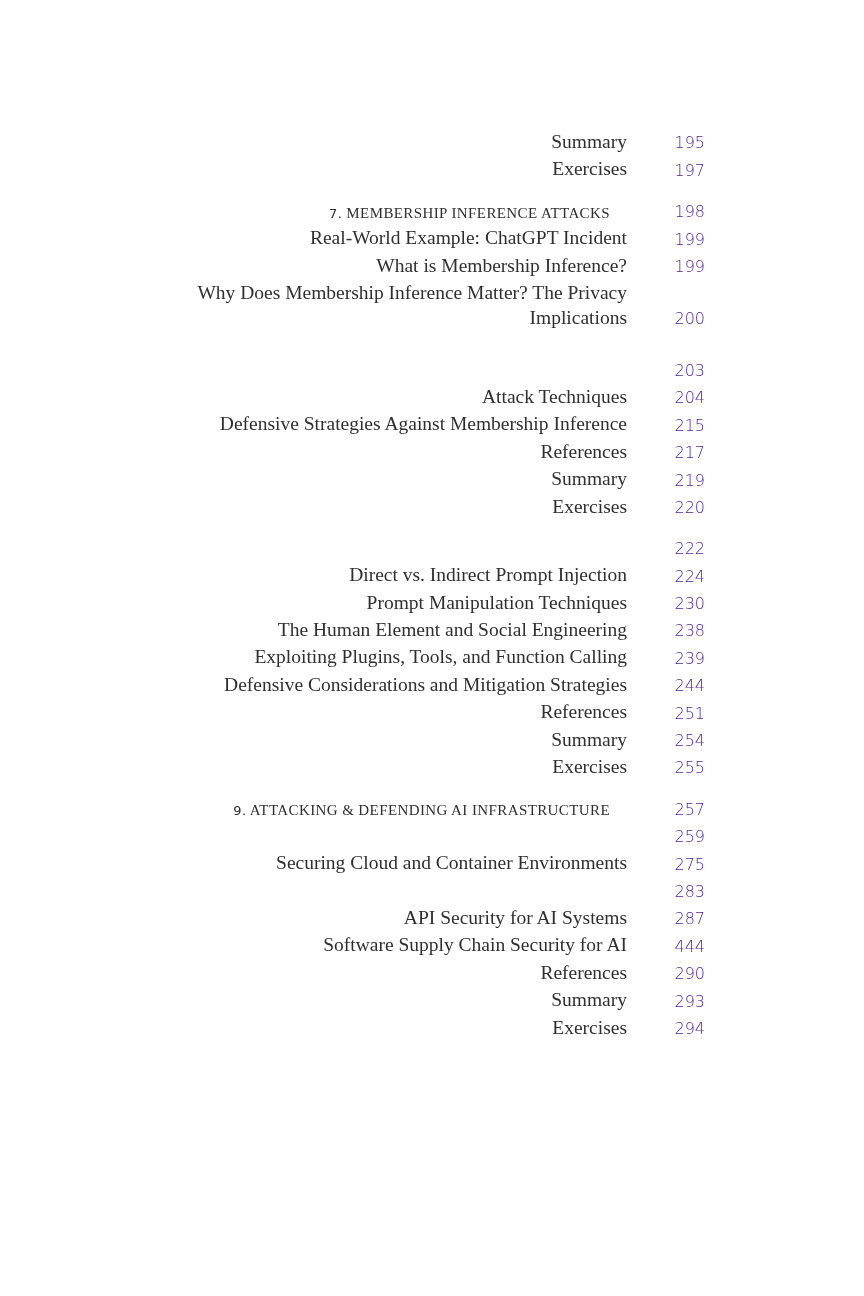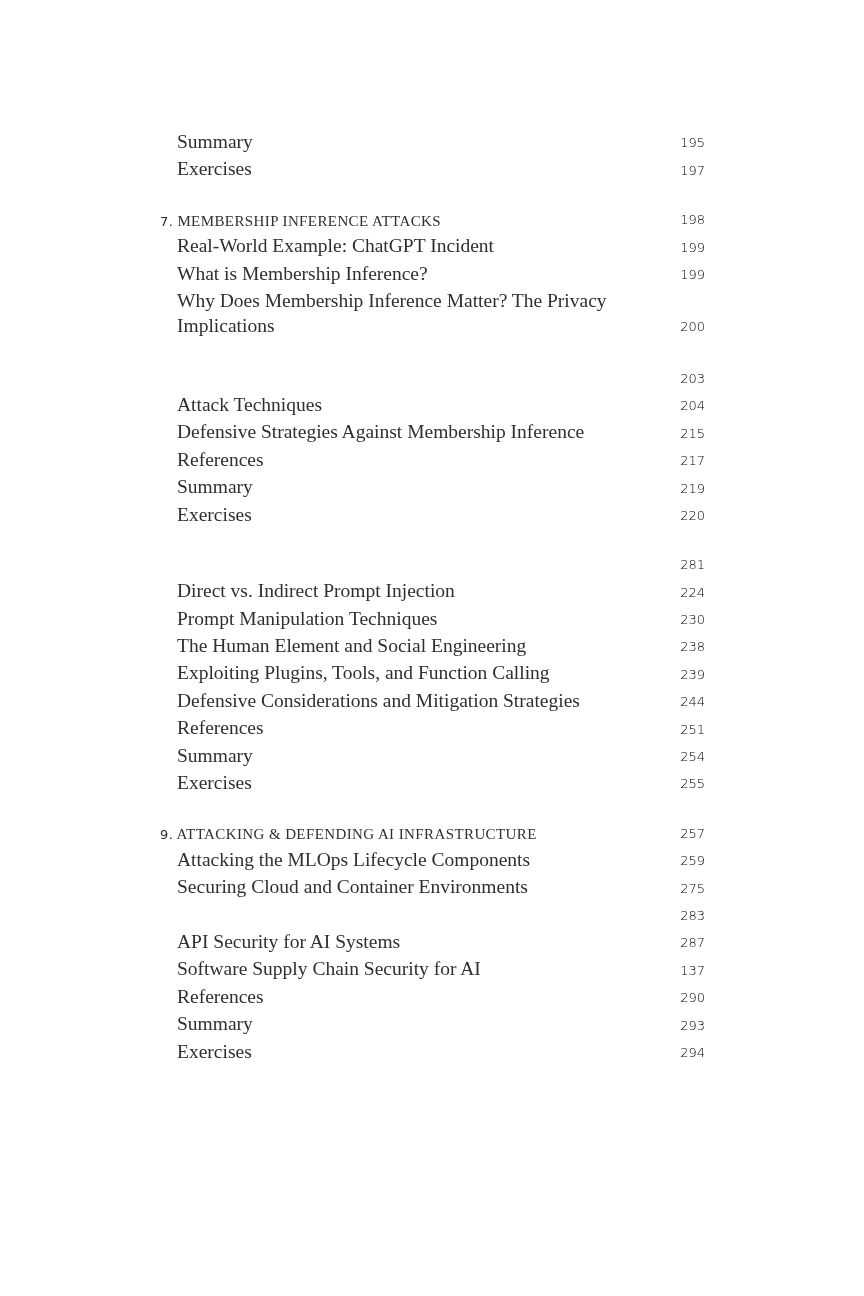--- a/index.html
+++ b/index.html
@@ -1,30 +1,30 @@
 <!DOCTYPE html>
 <html><head>
 <meta charset="utf-8">
 <style>
   html, body { margin: 0; padding: 0; background: #ffffff; }
   body { width: 864px; height: 1296px; position: relative; overflow: hidden; color: #2e2e2e; }
-  .toc { position: absolute; left: 0; top: 128px; width: 864px; }
+  .toc { position: absolute; left: 0; top: 128px; width: 864px; text-align: right; }
   .row { position: relative; height: 27.4px; }
   .row.wrap { height: 52px; }
   .row .title {
     position: absolute; left: 177px; width: 450px;
     font-family: "Liberation Serif", "DejaVu Serif", serif;
     font-size: 19.5px; line-height: 25px; color: #2f2f2f; top: 1px;
   }
   .row .num {
     position: absolute; right: 159px; bottom: 1px;
     font-family: "DejaVu Sans", "Liberation Sans", sans-serif;
-    font-size: 13px; line-height: 22px; color: #000000; font-weight: 300;
+    font-size: 16px; line-height: 22px; color: #4c1d95; font-weight: 300;
   }
-  .row.chapter { margin-top: 22px; }
+  .row.chapter { margin-top: 14px; }
   .row.chapter .title {
     left: 160px; font-size: 15px; letter-spacing: 0.4px; top: 4px; text-transform: uppercase;
   }
   .row.chapter .title .cnum { font-family: "DejaVu Sans", sans-serif; font-size: 13px; }
 </style>
 </head>
 <body>
 
 <div class="toc" id="toc">
     <div class="row">
@@ -68,21 +68,21 @@
     </div>
     <div class="row">
       <div class="title">Summary</div>
       <div class="num">219</div>
     </div>
     <div class="row">
       <div class="title">Exercises</div>
       <div class="num">220</div>
     </div>
     <div class="row chapter">
-      <div class="num">281</div>
+      <div class="num">222</div>
     </div>
     <div class="row">
       <div class="title">Direct vs. Indirect Prompt Injection</div>
       <div class="num">224</div>
     </div>
     <div class="row">
       <div class="title">Prompt Manipulation Techniques</div>
       <div class="num">230</div>
     </div>
     <div class="row">
@@ -107,37 +107,36 @@
     </div>
     <div class="row">
       <div class="title">Exercises</div>
       <div class="num">255</div>
     </div>
     <div class="row chapter">
       <div class="title"><span class="cnum">9.</span> <span>ATTACKING &amp; DEFENDING AI INFRASTRUCTURE</span></div>
       <div class="num">257</div>
     </div>
     <div class="row">
-      <div class="title">Attacking the MLOps Lifecycle Components</div>
       <div class="num">259</div>
     </div>
     <div class="row">
       <div class="title">Securing Cloud and Container Environments</div>
       <div class="num">275</div>
     </div>
     <div class="row">
       <div class="num">283</div>
     </div>
     <div class="row">
       <div class="title">API Security for AI Systems</div>
       <div class="num">287</div>
     </div>
     <div class="row">
       <div class="title">Software Supply Chain Security for AI</div>
-      <div class="num">137</div>
+      <div class="num">444</div>
     </div>
     <div class="row">
       <div class="title">References</div>
       <div class="num">290</div>
     </div>
     <div class="row">
       <div class="title">Summary</div>
       <div class="num">293</div>
     </div>
     <div class="row">

